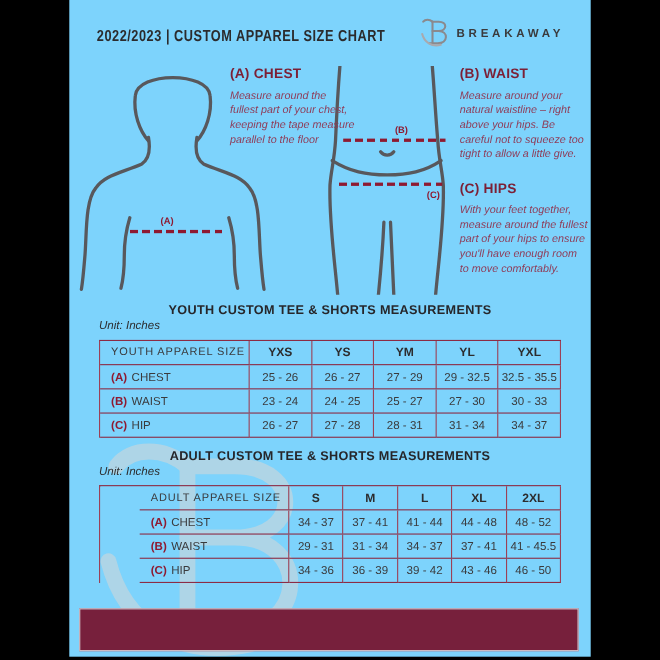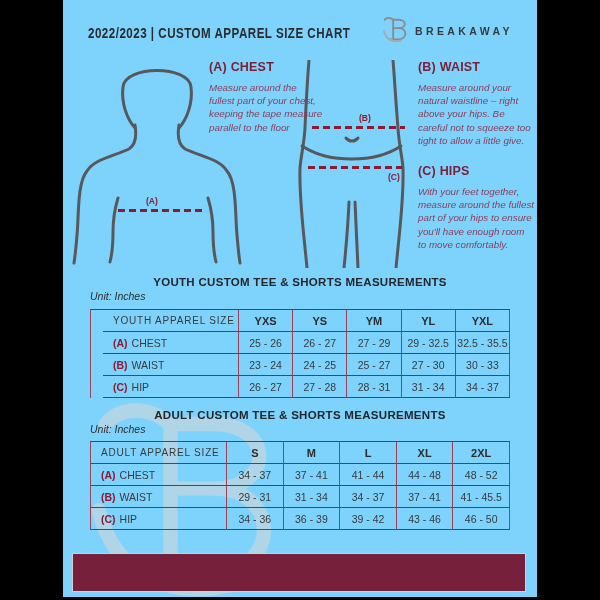--- a/index.html
+++ b/index.html
@@ -111,21 +111,21 @@
       <p>Measure around your natural waistline – right above your hips. Be careful not to squeeze too tight to allow a little give.</p>
     </div>
     <div class="guide" style="left:355px; top:164px; width:116px;">
       <h3>(C) HIPS</h3>
       <p>With your feet together, measure around the fullest part of your hips to ensure you'll have enough room to move comfortably.</p>
     </div>
 
     <div class="section-title" style="top:276px;">YOUTH CUSTOM TEE &amp; SHORTS MEASUREMENTS</div>
     <div class="section-unit" style="top:290px;">Unit: Inches</div>
 
-    <div class="size-table" style="top:309px;padding-left:12px;">
+    <div class="size-table" style="top:309px;">
       <div class="cell label tablename">YOUTH APPAREL SIZE</div>
       <div class="cell colhead">YXS</div>
       <div class="cell colhead">YS</div>
       <div class="cell colhead">YM</div>
       <div class="cell colhead">YL</div>
       <div class="cell colhead">YXL</div>
 
       <div class="cell label">
         <span class="rowkey">(A)</span>
         <span>CHEST</span>
@@ -153,21 +153,21 @@
       <div class="cell">26 - 27</div>
       <div class="cell">27 - 28</div>
       <div class="cell">28 - 31</div>
       <div class="cell">31 - 34</div>
       <div class="cell">34 - 37</div>
     </div>
 
     <div class="section-title" style="top:409px;">ADULT CUSTOM TEE &amp; SHORTS MEASUREMENTS</div>
     <div class="section-unit" style="top:423px;">Unit: Inches</div>
 
-    <div class="size-table" style="top:441px;">
+    <div class="size-table" style="top:441px;padding-left:36px;">
       <div class="cell label tablename">ADULT APPAREL SIZE</div>
       <div class="cell colhead">S</div>
       <div class="cell colhead">M</div>
       <div class="cell colhead">L</div>
       <div class="cell colhead">XL</div>
       <div class="cell colhead">2XL</div>
 
       <div class="cell label">
         <span class="rowkey">(A)</span>
         <span>CHEST</span>

